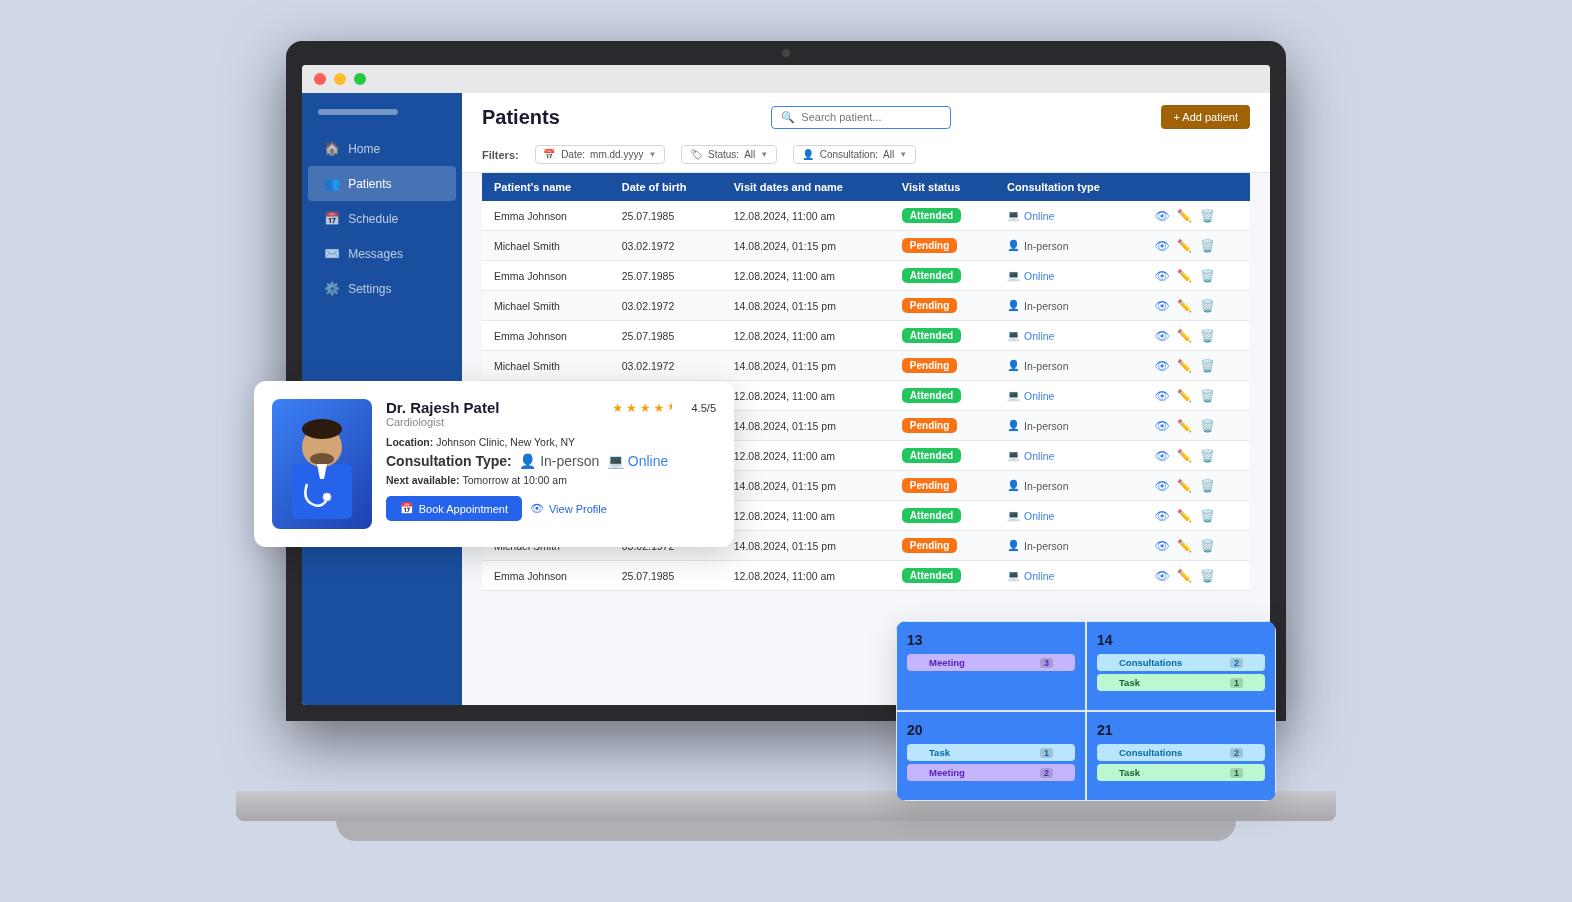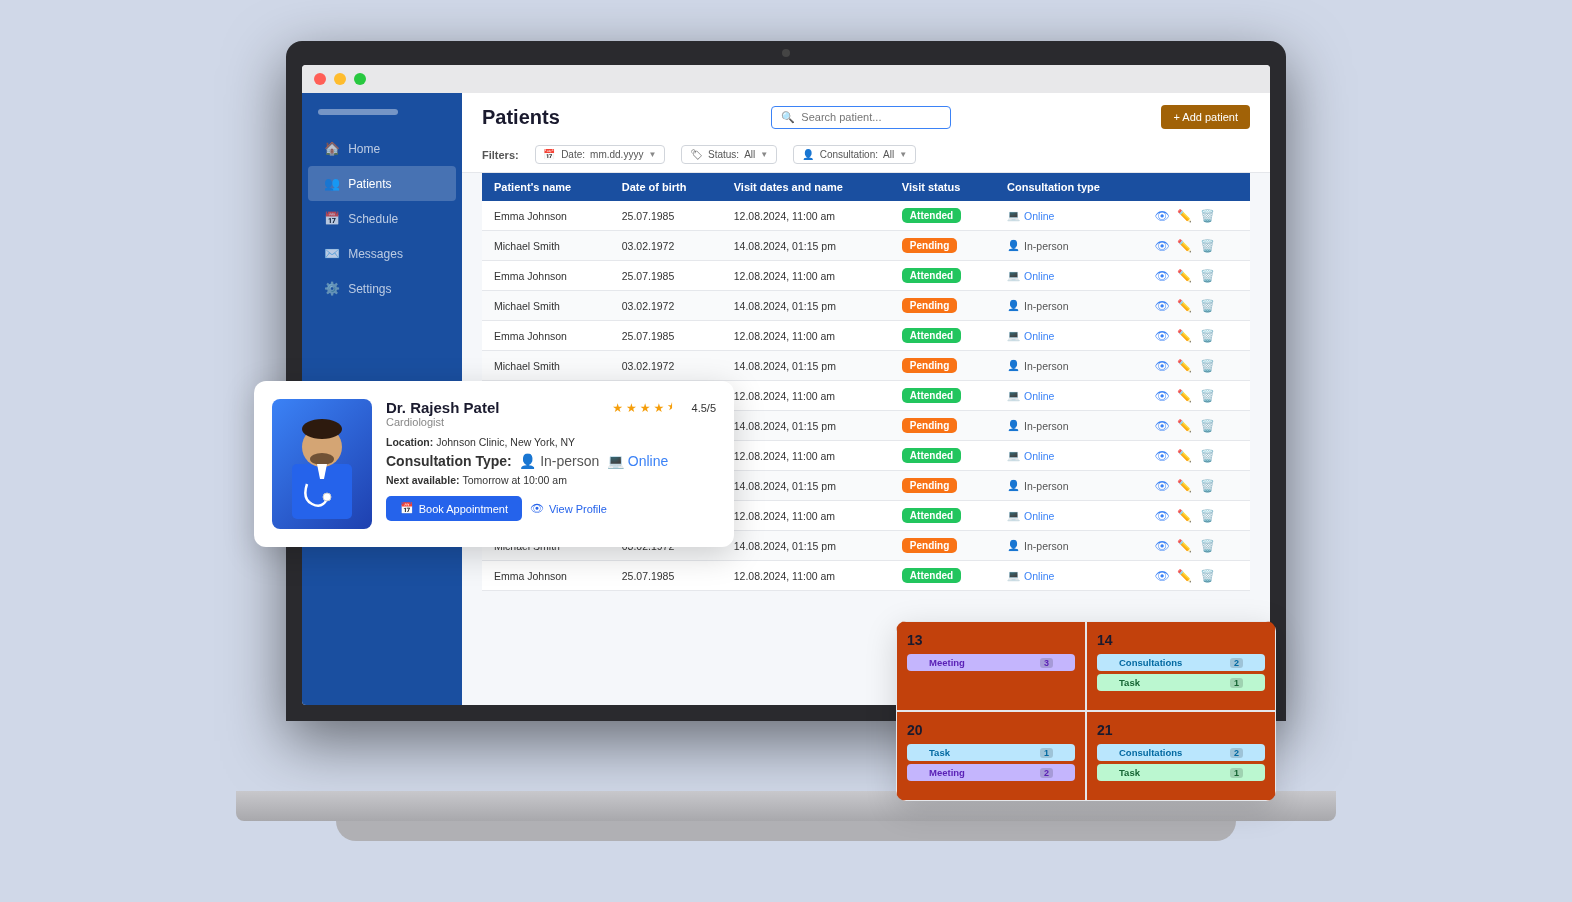--- a/index.html
+++ b/index.html
@@ -342,21 +342,21 @@
       align-items: center;
       gap: 5px;
     }
 
     
     .calendar-overlay {
       position: absolute;
       right: 60px;
       bottom: 60px;
       width: 380px;
-      background: #c2410c;
+      background: #3b82f6;
       border-radius: 10px;
       box-shadow: 0 8px 32px rgba(0,0,0,0.15);
       overflow: hidden;
       z-index: 100;
     }
     .cal-grid {
       display: grid;
       grid-template-columns: 1fr 1fr;
       gap: 0;
     }

